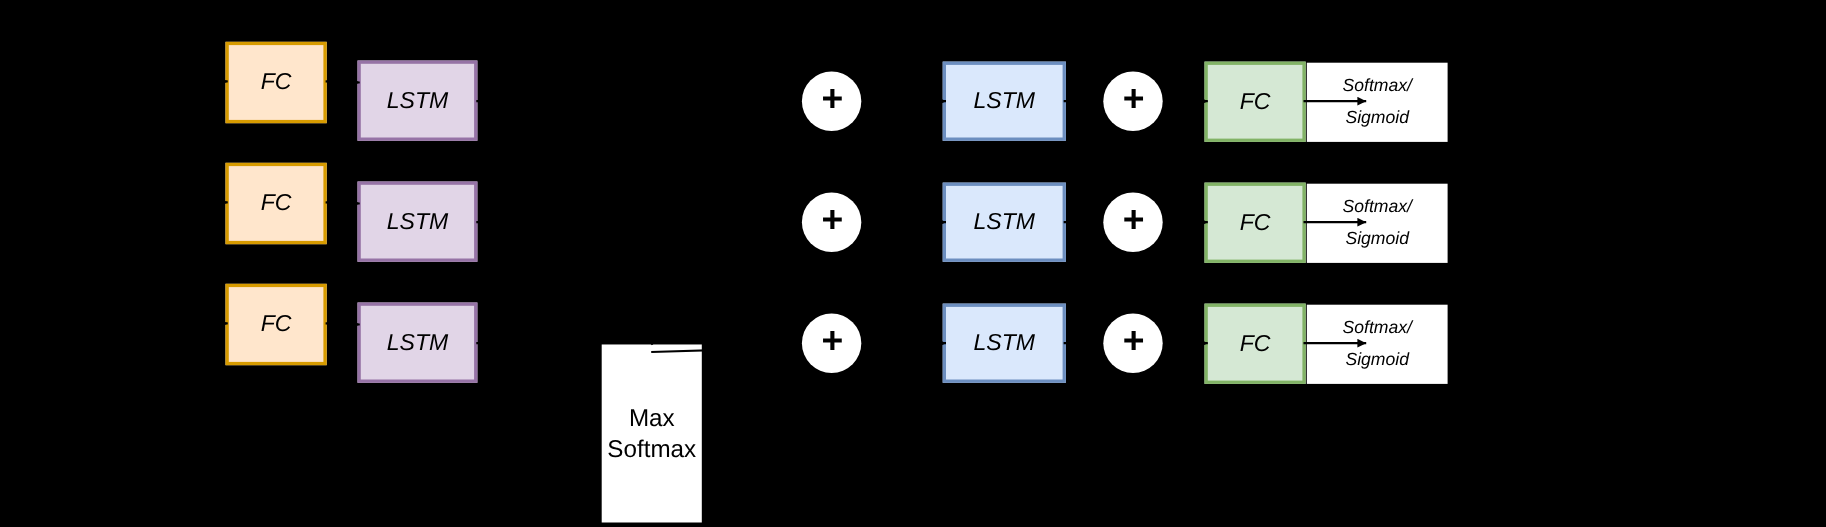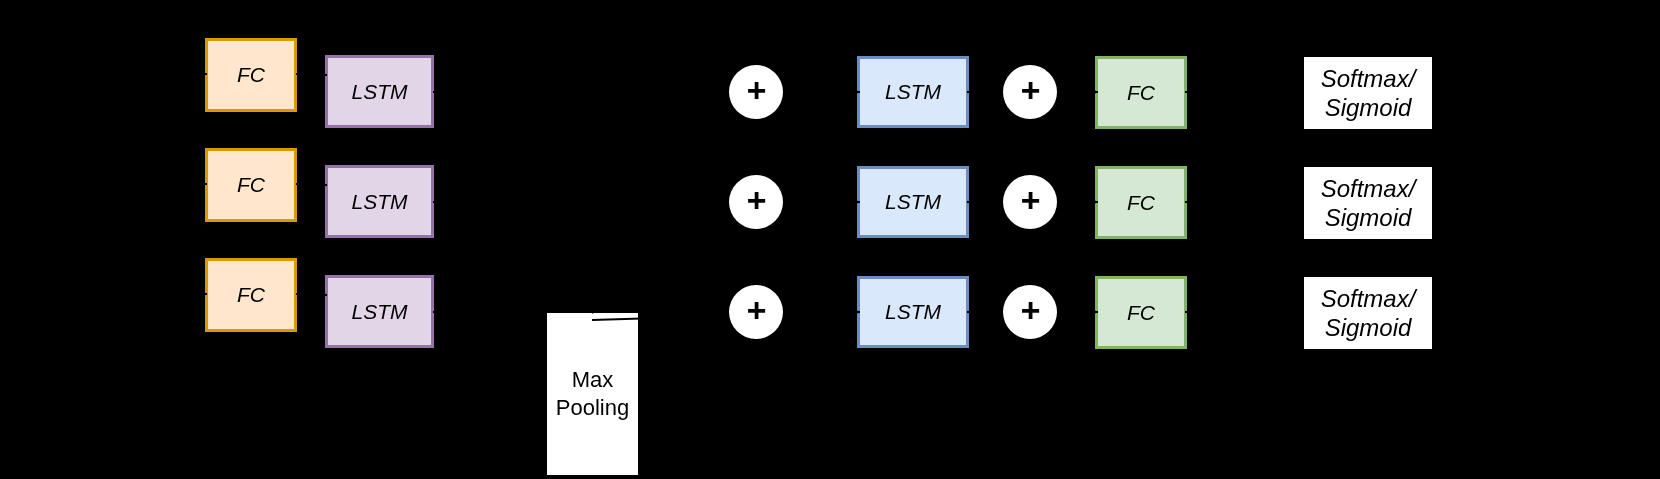--- a/index.html
+++ b/index.html
@@ -49,23 +49,23 @@
   .sum.s2 { left: 1003px; }
   .lstm-dec {
     left: 857px; top: 56px; width: 112px; height: 72px;
     background: var(--lstm-dec-fill); border: 3px solid var(--lstm-dec-stroke);
   }
   .fc-out {
     left: 1095px; top: 56px; width: 92px; height: 73px;
     background: var(--fc-out-fill); border: 3px solid var(--fc-out-stroke);
   }
   .softmax {
-    left: 1304px; top: 57px; width: 128px; height: 72px;
+    left: 1188px; top: 57px; width: 128px; height: 72px;
     background: var(--plain-fill);
-    font-size: 24px; line-height: 29px;
+    font-size: 16px; line-height: 29px;
     flex-direction: column;
   }
   .maxpool {
     left: 547px; top: 313px; width: 91px; height: 162px;
     background: var(--plain-fill);
     font-size: 22px; line-height: 28px;
     flex-direction: column;
   }
   .two-line span { display: block; }
 
@@ -151,21 +151,21 @@
         <span>FC</span>
       </div>
     <div class="box softmax two-line">
       <span>Softmax/</span>
       <span>Sigmoid</span>
     </div>
   </div>
 
   <div class="box maxpool two-line">
     <span>Max</span>
-    <span>Pooling</span>
+    <span>Softmax</span>
   </div>
 
   <svg class="arrows" viewBox="0 0 1660 479" xmlns="http://www.w3.org/2000/svg">
     <defs>
       <marker id="ah" markerWidth="10" markerHeight="10" refX="8" refY="4" orient="auto" markerUnits="userSpaceOnUse">
         <path d="M0,0 L8,4 L0,8 z" fill="#000000"></path>
       </marker>
     </defs>
     <g id="row-arrows" stroke="#000000" stroke-width="2">
       <line x1="158" y1="74" x2="207" y2="74" marker-end="url(#ah)"></line>

